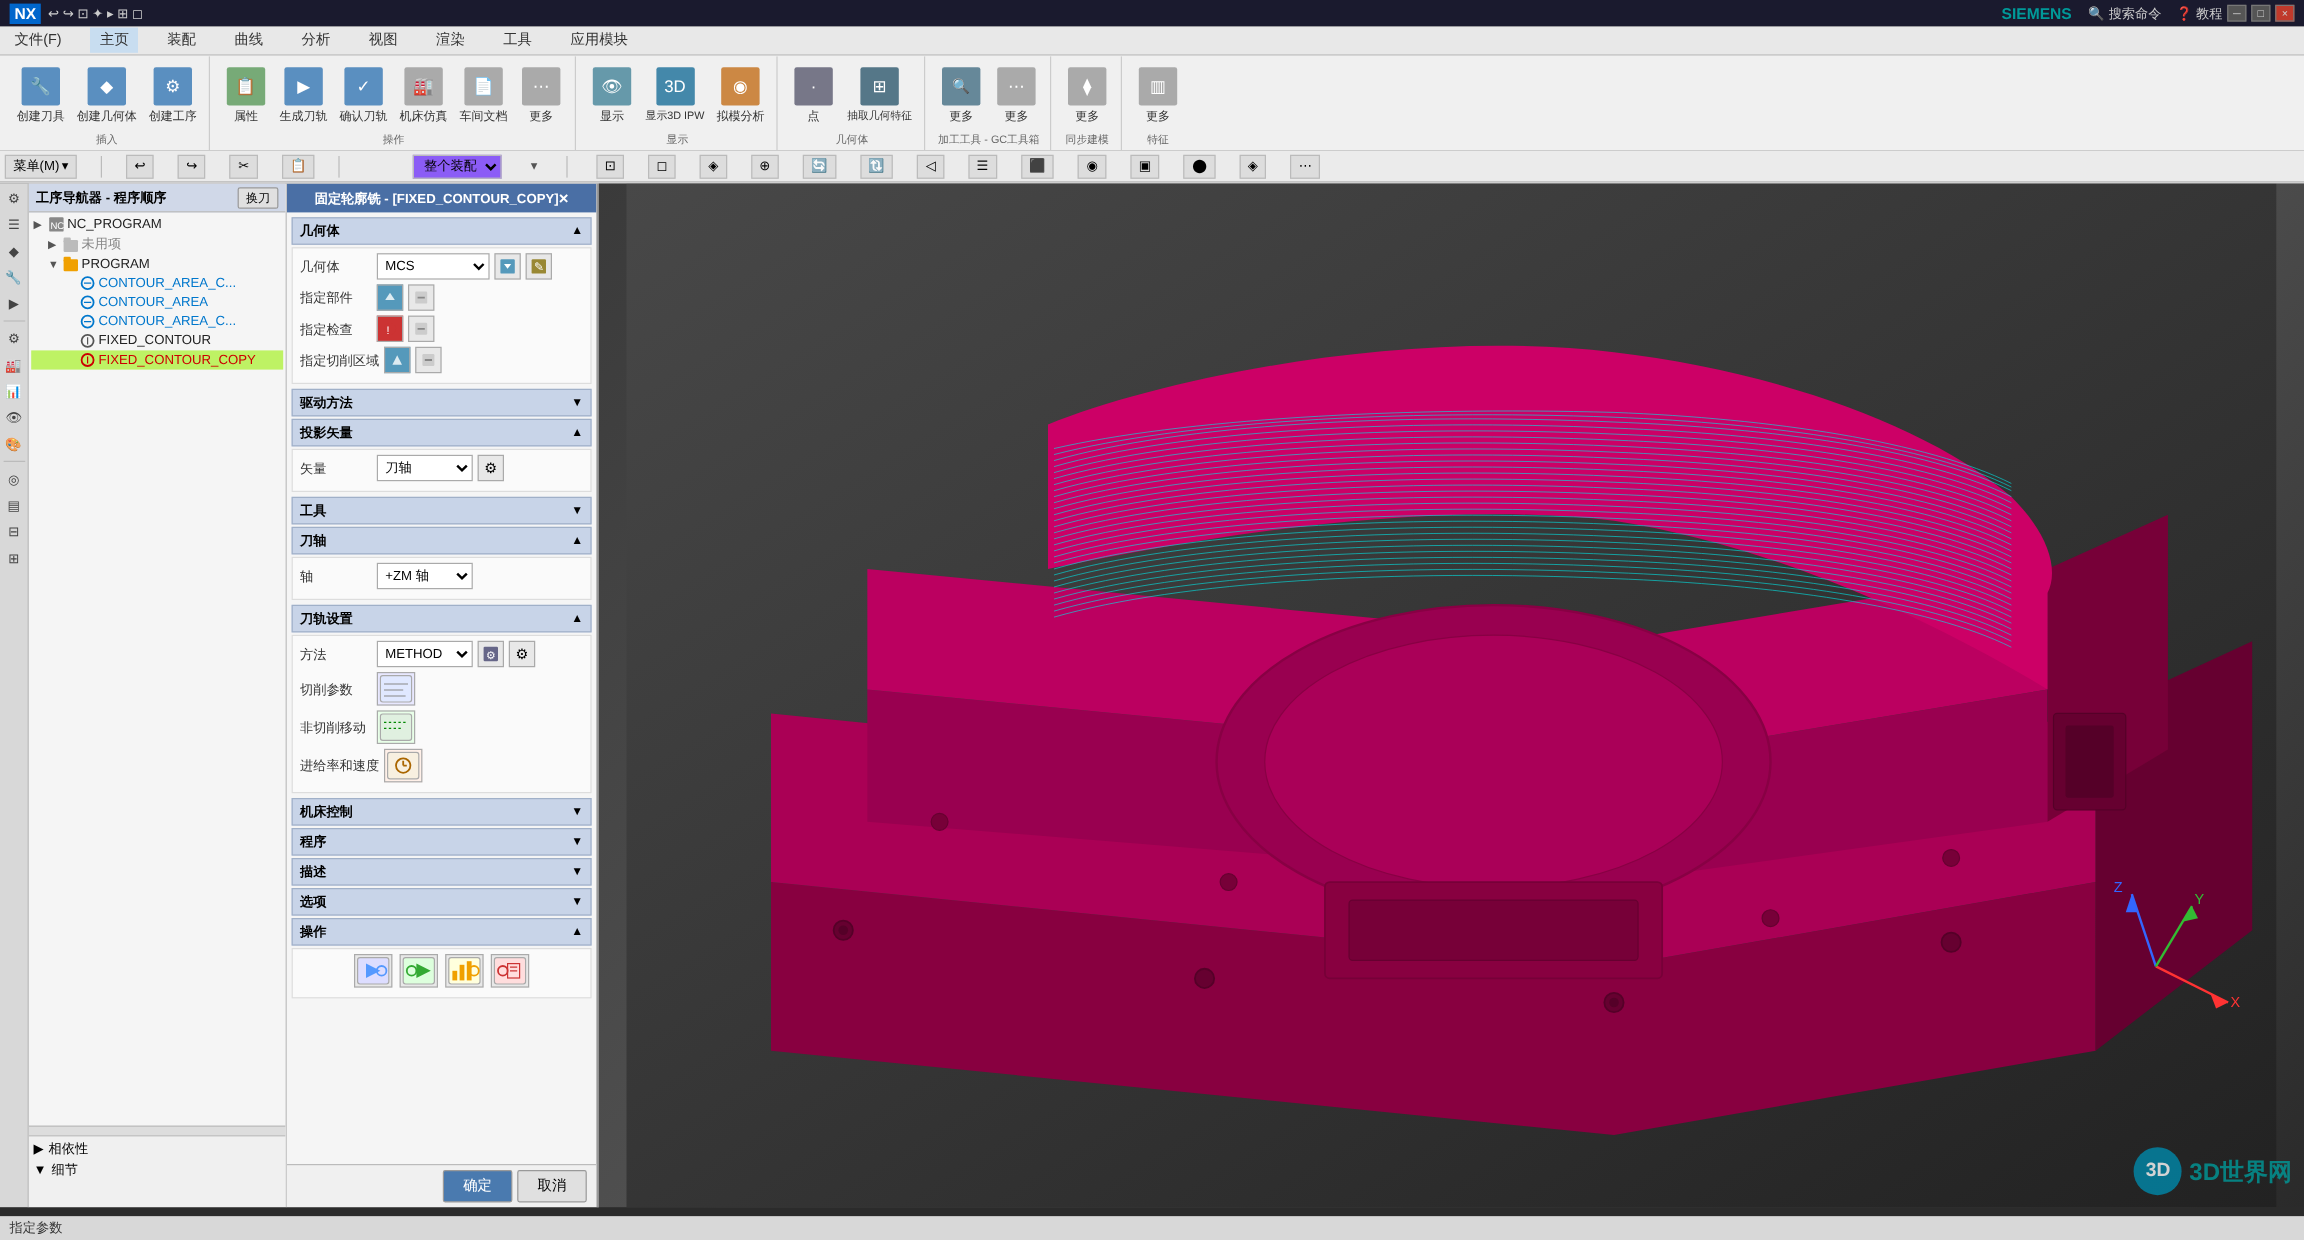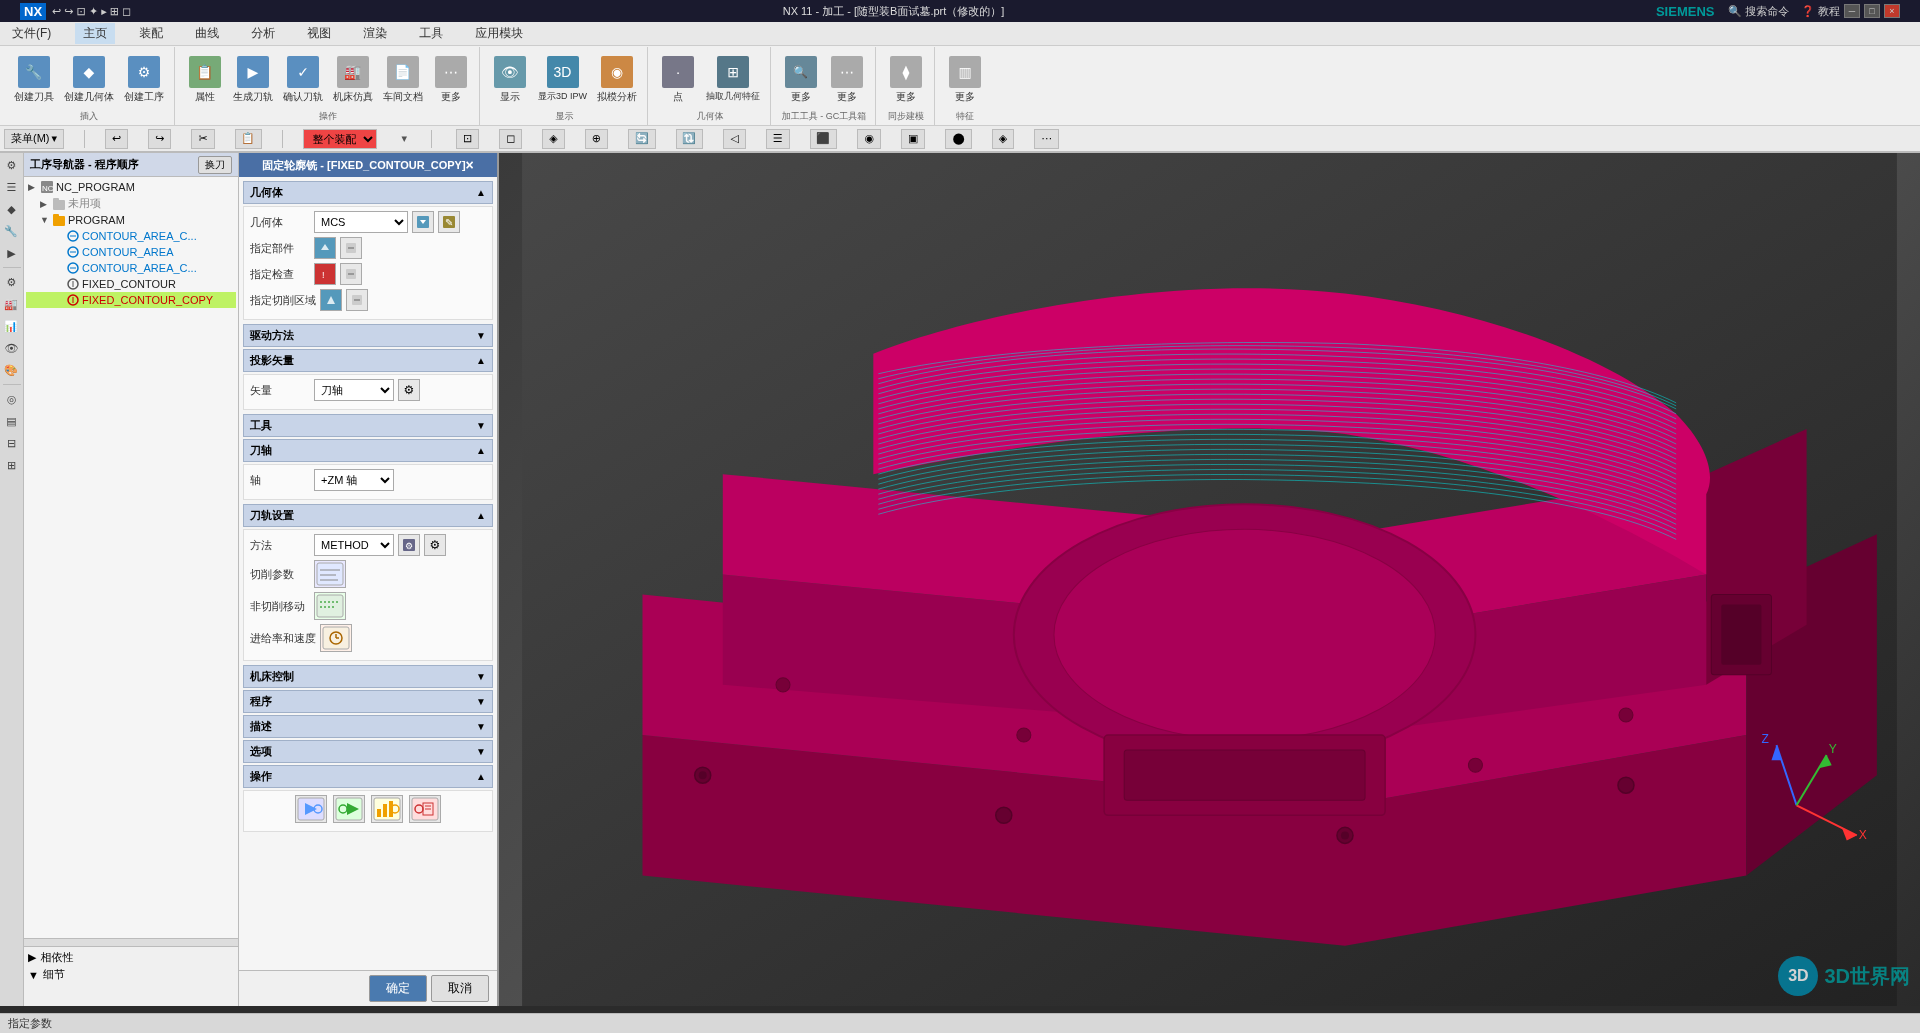--- a/index.html
+++ b/index.html
@@ -2,21 +2,21 @@
 <html><head>
   <meta charset="utf-8">
   <style>
     * { margin: 0; padding: 0; box-sizing: border-box; }
     body { width: 1920px; height: 1033px; overflow: hidden; font-family: 'Microsoft YaHei', Arial, sans-serif; font-size: 12px; background: #2b2b2b; color: #000; }
 
     
     #title-bar {
       width: 100%; height: 22px; background: #1a1a2e;
       display: flex; align-items: center; justify-content: space-between;
-      padding: 0 20px; color: #ccc; font-size: 11px;
+      padding: 0 8px; color: #ccc; font-size: 11px;
     }
     #title-bar .left { display: flex; align-items: center; gap: 6px; }
     #title-bar .title { flex: 1; text-align: center; color: #ddd; font-size: 11px; }
     #title-bar .right { display: flex; align-items: center; gap: 4px; }
     .title-btn { width: 16px; height: 14px; background: #555; border: 1px solid #777; cursor: pointer; display: inline-flex; align-items: center; justify-content: center; font-size: 9px; color: #ccc; }
     .title-btn.close { background: #c0392b; }
     .nx-logo { font-weight: bold; font-size: 13px; color: #fff; background: #0066cc; padding: 1px 4px; }
     .siemens-text { color: #009999; font-weight: bold; font-size: 13px; }
 
     
@@ -42,21 +42,21 @@
     }
     .toolbar-icon { width: 32px; height: 32px; background: #888; border-radius: 2px; display: flex; align-items: center; justify-content: center; color: #fff; font-size: 14px; }
     .toolbar-label { font-size: 10px; color: #333; text-align: center; margin-top: 2px; white-space: nowrap; }
 
     
     #secondary-toolbar {
       height: 26px; background: #ebebeb; display: flex; align-items: center;
       padding: 0 4px; gap: 20px; border-bottom: 1px solid #bbb; overflow: hidden;
     }
     .sec-btn { height: 20px; padding: 0 6px; background: #ddd; border: 1px solid #bbb; cursor: pointer; font-size: 11px; display: flex; align-items: center; gap: 2px; }
-    .sec-dropdown { height: 20px; background: #ef4444; border: 1px solid #bbb; padding: 0 4px; font-size: 11px; }
+    .sec-dropdown { height: 20px; background: #8b5cf6; border: 1px solid #bbb; padding: 0 4px; font-size: 11px; margin-left: 41px; }
 
     
     #main-content {
       display: flex; height: calc(1033px - 22px - 24px - 80px - 28px - 26px);
       position: relative;
     }
 
     
     #left-sidebar {
       width: 24px; background: #d8d8d8; border-right: 1px solid #bbb;
@@ -173,21 +173,20 @@
     .confirm-btn.primary { background: #4a7aaf; color: #fff; }
   </style>
 </head>
 <body>
 
 <div id="title-bar">
   <div class="left">
     <span class="nx-logo">NX</span>
     <span style="font-size:11px;color:#ccc;cursor:pointer;">↩ ↪ ⊡ ✦ ▸ ⊞ ◻</span>
   </div>
-  <div class="title">NX 11 - 加工 - [随型装B面试墓.prt（修改的）]</div>
   <div class="right">
     <span class="siemens-text">SIEMENS</span>
     <span style="margin-left:10px;font-size:11px;color:#ccc;cursor:pointer;">🔍 搜索命令</span>
     <span style="margin-left:8px;font-size:11px;color:#ccc;cursor:pointer;">❓ 教程</span>
     <span class="title-btn">─</span>
     <span class="title-btn">□</span>
     <span class="title-btn close">×</span>
   </div>
 </div>
 

